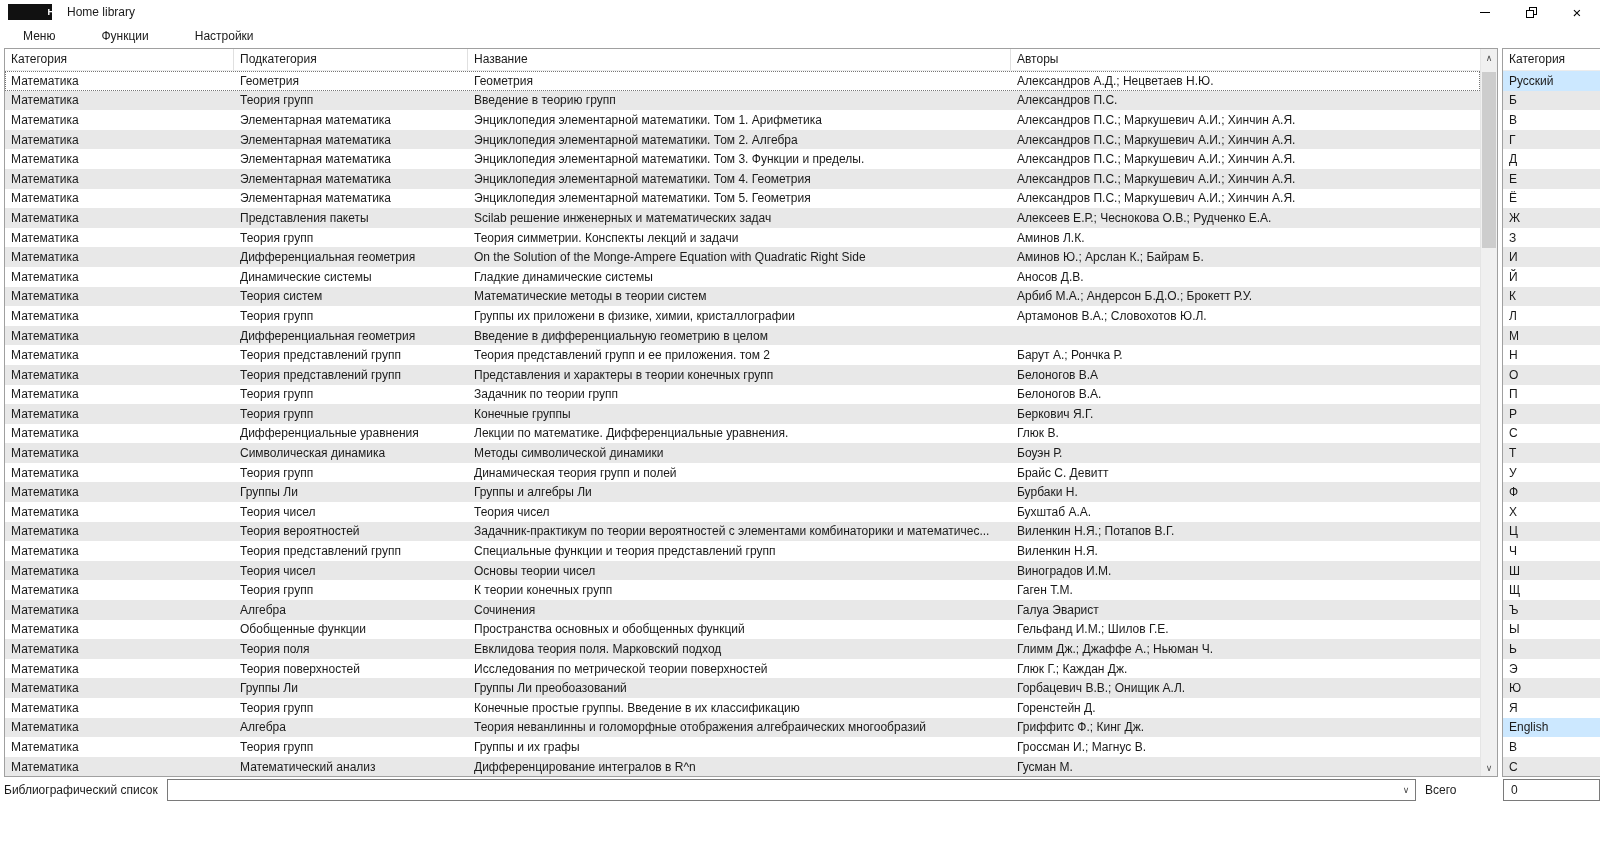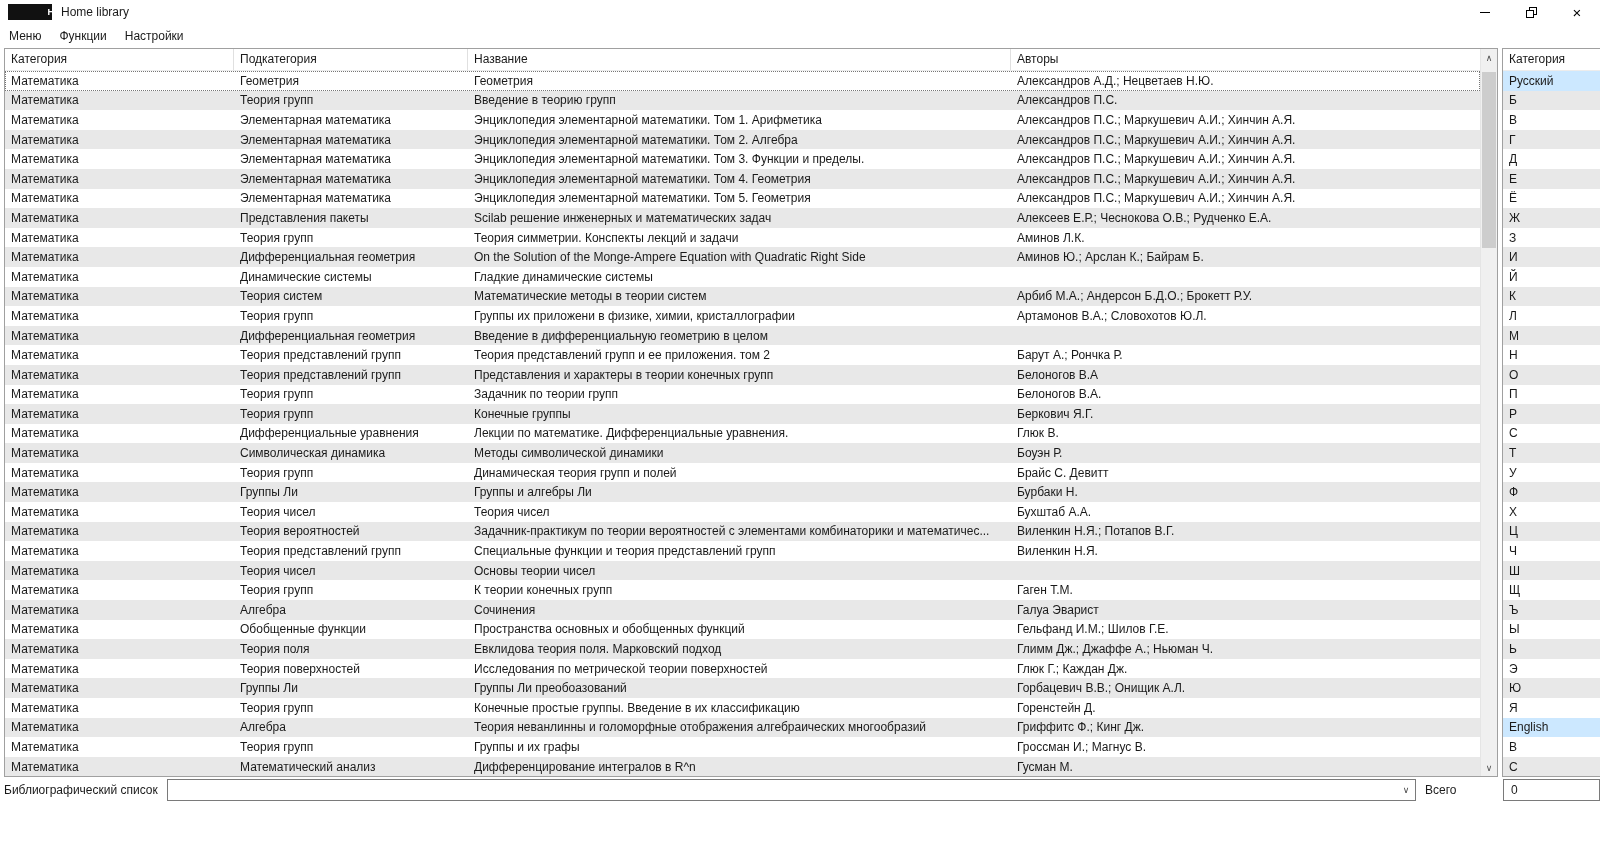--- a/index.html
+++ b/index.html
@@ -8,31 +8,31 @@
   *{box-sizing:border-box;}
   html,body{margin:0;padding:0;}
   body{
     width:1600px;height:858px;background:#fff;position:relative;overflow:hidden;
     font-family:"Liberation Sans","DejaVu Sans",sans-serif;font-size:12px;color:#1a1a1a;
   }
   
   .titlebar{height:24px;display:flex;align-items:center;background:#fff;}
   .app-icon{width:16px;height:16px;margin-left:8px;background:#111;color:#fff;
     font-size:9px;font-weight:bold;display:flex;align-items:center;justify-content:center;letter-spacing:0;padding-left:44px;}
-  .title-text{margin-left:9px;}
+  .title-text{margin-left:15px;}
   .win-controls{margin-left:auto;display:flex;height:100%;}
   .win-btn{width:46px;height:100%;display:flex;align-items:center;justify-content:center;background:#fff;border:none;padding:0;}
   .glyph-min{display:block;width:10px;border-top:1px solid #000;}
   .glyph-restore{position:relative;display:block;width:11px;height:11px;}
   .glyph-restore .back{position:absolute;right:0;top:0;width:8px;height:8px;border:1px solid #000;}
   .glyph-restore .front{position:absolute;left:0;bottom:0;width:8px;height:8px;border:1px solid #000;background:#fff;}
   .glyph-close{font-size:15px;line-height:1;color:#000;}
   
   .menubar{height:23px;display:flex;align-items:center;padding-left:0;}
-  .menu-item{padding:4px 9px;cursor:default;}
+  .menu-item{padding:4px 23px;cursor:default;}
   
   .table{position:absolute;left:4px;top:48px;width:1494px;height:729px;border:1px solid var(--border);background:#fff;}
   .thead{display:flex;height:22px;border-bottom:1px solid #ececec;background:#fff;}
   .th{padding:3px 6px;border-right:1px solid #e0e0e0;white-space:nowrap;overflow:hidden;}
   .c0{width:229px;flex:none;} .c1{width:234px;flex:none;} .c2{width:543px;flex:none;} .c3{flex:1;border-right:none;}
   .tbody{position:absolute;top:22px;left:0;right:17px;bottom:0;overflow:hidden;}
   .tr{display:flex;height:19.6px;align-items:center;background:#fff;}
   .tr.alt{background:var(--alt);}
   .tr.focused{outline:1px dotted #767676;outline-offset:-1px;}
   .td{padding:0 6px;white-space:nowrap;overflow:hidden;height:100%;display:flex;align-items:center;}
@@ -151,20 +151,21 @@
         <div class="tr alt">
           <div class="td c0">Математика</div>
           <div class="td c1">Дифференциальная геометрия</div>
           <div class="td c2">On the Solution of the Monge-Ampere Equation with Quadratic Right Side</div>
           <div class="td c3">Аминов Ю.; Арслан К.; Байрам Б.</div>
         </div>
         <div class="tr">
           <div class="td c0">Математика</div>
           <div class="td c1">Динамические системы</div>
           <div class="td c2">Гладкие динамические системы</div>
+          <div class="td c3">Аносов Д.В.</div>
         </div>
         <div class="tr alt">
           <div class="td c0">Математика</div>
           <div class="td c1">Теория систем</div>
           <div class="td c2">Математические методы в теории систем</div>
           <div class="td c3">Арбиб М.А.; Андерсон Б.Д.О.; Брокетт Р.У.</div>
         </div>
         <div class="tr">
           <div class="td c0">Математика</div>
           <div class="td c1">Теория групп</div>
@@ -239,20 +240,21 @@
         <div class="tr">
           <div class="td c0">Математика</div>
           <div class="td c1">Теория представлений групп</div>
           <div class="td c2">Специальные функции и теория представлений групп</div>
           <div class="td c3">Виленкин Н.Я.</div>
         </div>
         <div class="tr alt">
           <div class="td c0">Математика</div>
           <div class="td c1">Теория чисел</div>
           <div class="td c2">Основы теории чисел</div>
+          <div class="td c3">Виноградов И.М.</div>
         </div>
         <div class="tr">
           <div class="td c0">Математика</div>
           <div class="td c1">Теория групп</div>
           <div class="td c2">К теории конечных групп</div>
           <div class="td c3">Гаген Т.М.</div>
         </div>
         <div class="tr alt">
           <div class="td c0">Математика</div>
           <div class="td c1">Алгебра</div>

